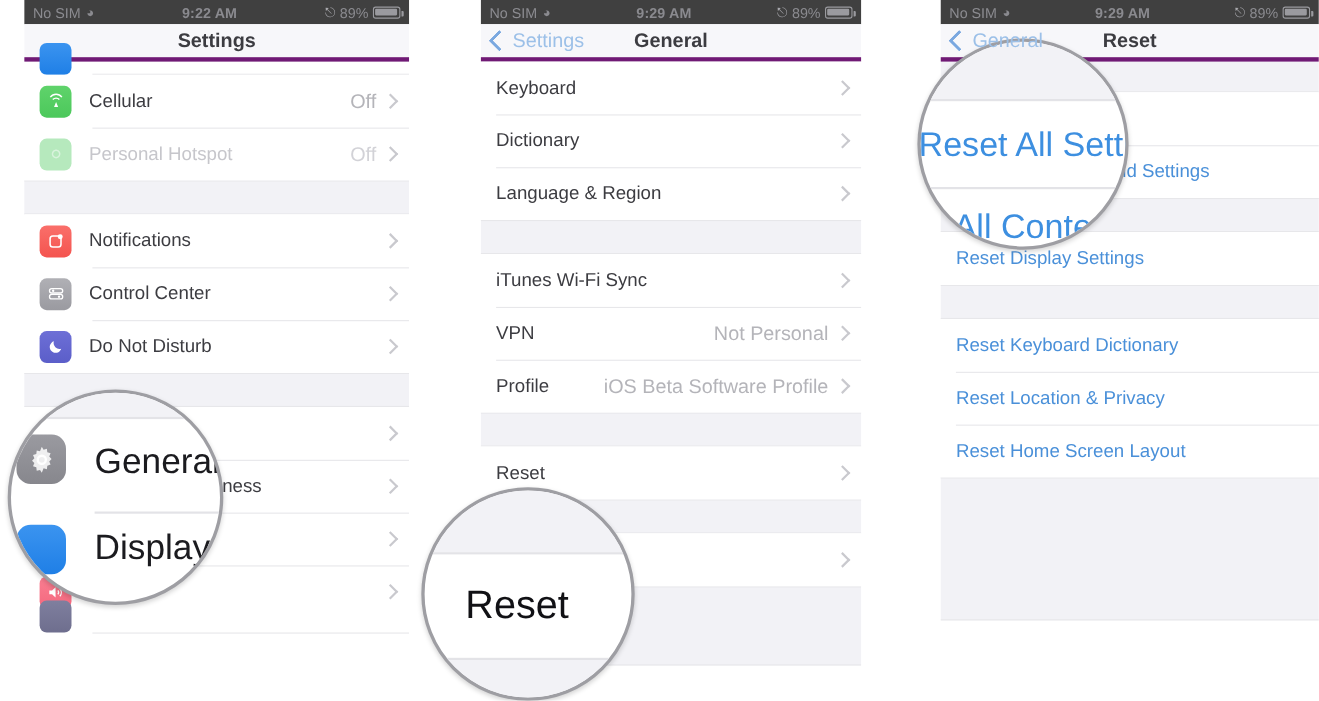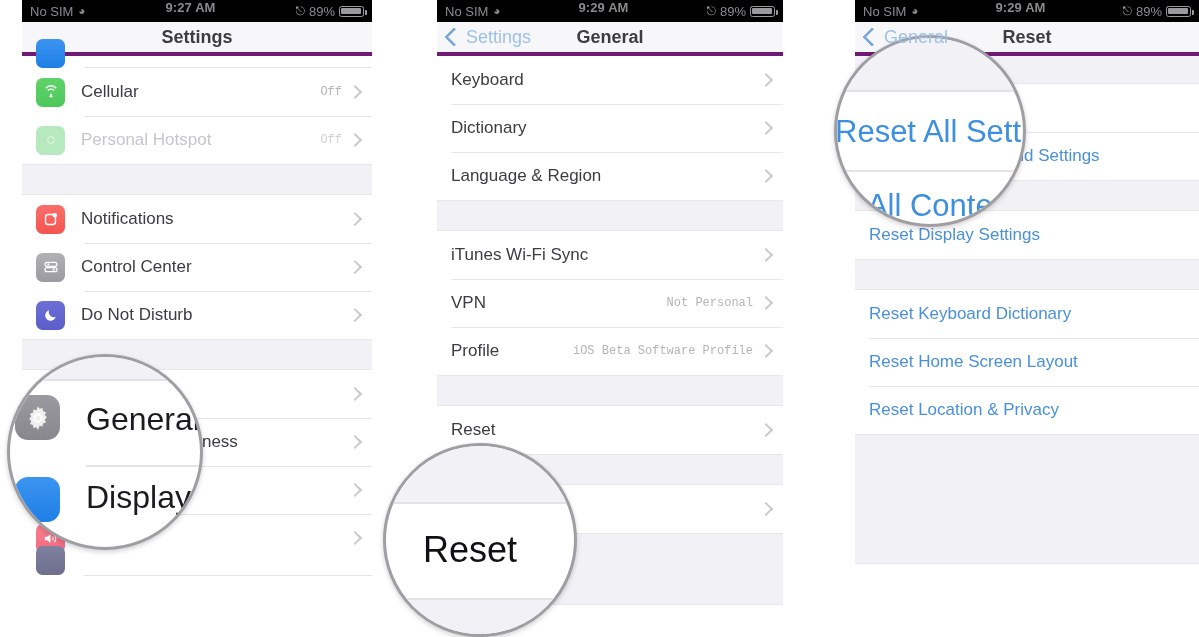--- a/index.html
+++ b/index.html
@@ -6,21 +6,21 @@
   body{
     width:1199px;height:637px;overflow:hidden;background:#ffffff;
     font-family:"Liberation Sans","DejaVu Sans",sans-serif;
     -webkit-font-smoothing:antialiased;
   }
   .stage{position:relative;width:1199px;height:637px;background:#fff;}
 
   
   .panel{position:absolute;overflow:hidden;background:#ffffff;}
   .statusbar{
-    height:22px;background:#000000;display:flex;
+    height:22px;background:#404040;display:flex;align-items:center;
     font-size:13px;color:#8b8b90;padding:0 8px;box-sizing:border-box;
   }
   .sb-left{display:flex;align-items:center;gap:5px;flex:0 0 auto;}
   .sb-mid{flex:1;text-align:center;font-weight:bold;color:#8a8a8f;letter-spacing:.1px;}
   .sb-right{display:flex;align-items:center;gap:4px;flex:0 0 auto;}
   .wifi-glyph{display:inline-block;font-size:12px;line-height:1;color:#8b8b90;}
   .bt-glyph{display:inline-block;font-size:12px;line-height:1;color:#a9a9ae;}
   .batt{
     position:relative;width:25px;height:11px;border:1.3px solid #9a9a9f;
     border-radius:2.5px;box-sizing:border-box;
@@ -55,21 +55,21 @@
   .row + .row:before{
     content:"";position:absolute;left:62px;right:0;top:0;height:1px;background:#e7e7ea;
   }
   .row.noicon + .row.noicon:before{left:14px;}
   .row .ico{
     width:29px;height:29px;border-radius:6.5px;flex:0 0 auto;margin-right:16px;
     display:flex;align-items:center;justify-content:center;color:#fff;font-size:15px;
     line-height:1;overflow:hidden;position:relative;
   }
   .row .label{font-size:17px;color:#3c3c41;flex:1;white-space:nowrap;}
-  .row .value{font-size:12px;color:#b4b4b9;margin-right:8px;white-space:nowrap;font-family:Liberation Mono, monospace;}
+  .row .value{font-size:18px;color:#b4b4b9;margin-right:8px;white-space:nowrap;}
   .row .chev{
     width:8px;height:8px;border-top:2px solid #c9c9ce;border-right:2px solid #c9c9ce;
     transform:rotate(45deg);flex:0 0 auto;
   }
   .row.dim .label{color:#c6c6cb;}
   .row.dim .value{color:#d2d2d7;}
   .row.action .label{color:#4a90d9;}
   .gap{height:31px;background:#f2f2f6;border-top:1px solid #e7e7ea;border-bottom:1px solid #e7e7ea;box-sizing:border-box;}
   .gap.tall{height:72px;}
   .gap.xtall{height:100px;}
@@ -111,21 +111,21 @@
 
 <div class="stage">
 
   <div class="panel" style="left:22px;top:0px;width:350px;height:608px;">
 
     <div class="statusbar">
       <span class="sb-left">
         <span>No SIM</span>
         <span class="wifi-glyph">◕</span>
       </span>
-      <span class="sb-mid">9:27 AM</span>
+      <span class="sb-mid">9:22 AM</span>
       <span class="sb-right">
         <span class="bt-glyph">⎋</span>
         <span>89%</span>
         <span class="batt">
             <i></i>
           </span>
       </span>
     </div>
 
     <div class="navbar">
@@ -406,24 +406,24 @@
       </div>
     </div>
 
     <div class="gap"></div>
 
     <div class="list">
       <div class="row noicon action">
         <span class="label">Reset Keyboard Dictionary</span>
       </div>
       <div class="row noicon action">
+        <span class="label">Reset Location &amp; Privacy</span>
+      </div>
+      <div class="row noicon action">
         <span class="label">Reset Home Screen Layout</span>
-      </div>
-      <div class="row noicon action">
-        <span class="label">Reset Location &amp; Privacy</span>
       </div>
     </div>
 
     <div class="gap xtall" style="height:130px;"></div>
   </div>
 
   <div class="mag" style="left:834px;top:35px;width:192px;height:192px;">
     <div class="mag-inner">
       <div class="mag-band" style="top:0;height:52px;"></div>
       <div class="mag-line" style="top:52px;"></div>

